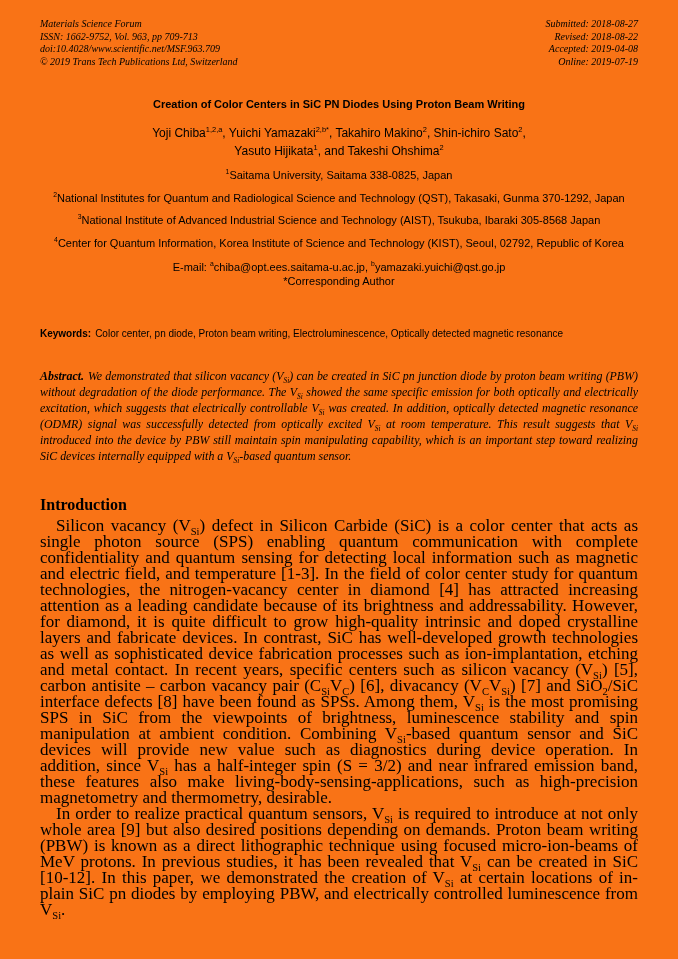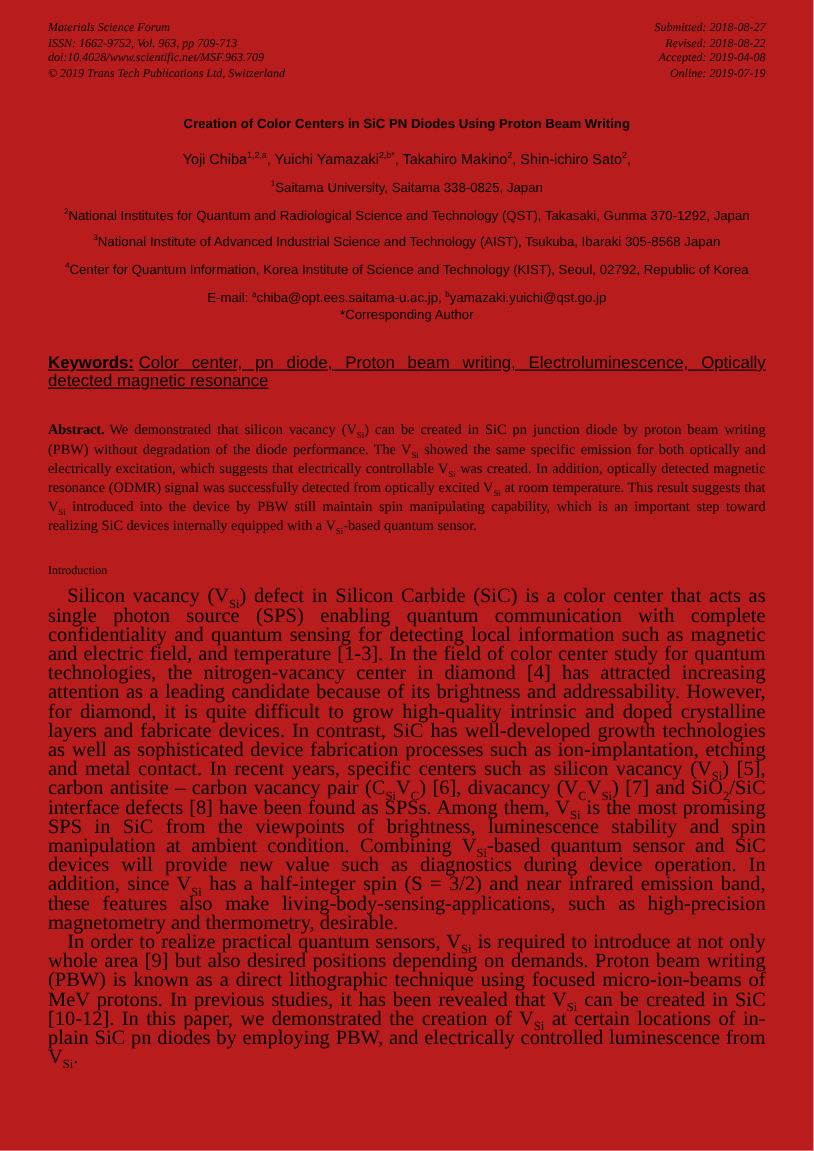--- a/index.html
+++ b/index.html
@@ -1,20 +1,20 @@
 <!DOCTYPE html>
 <html><head>
 <meta charset="utf-8">
 <style>
   * { margin: 0; padding: 0; box-sizing: border-box; }
   html, body { background: #ffffff; }
   .page {
     width: 678px;
     height: 959px;
-    background: #b91c1c;
+    background: #f97316;
     color: #000000;
     padding: 18px 40px 20px 40px;
     overflow: hidden;
     font-family: "Liberation Serif", serif;
   }
   
   .hdr {
     display: flex;
     justify-content: space-between;
     font-family: "Liberation Serif", serif;
@@ -48,39 +48,39 @@
     line-height: 13.5px;
   }
   .email-block {
     margin-top: 11px;
     text-align: center;
     font-family: "Liberation Sans", sans-serif;
     font-size: 11px;
     line-height: 13.5px;
   }
   .keywords {
-    margin-top: 25px;
+    margin-top: 39px;
     font-family: "Liberation Sans", sans-serif;
-    font-size: 14px;
+    font-size: 10px;
     line-height: 14.5px;
     text-align: justify;
-    text-decoration: underline;
   }
   .keywords .lbl { font-weight: bold; margin-right: 4px; }
   .abstract {
     margin-top: 26px;
     font-size: 11.9px;
     line-height: 16px;
     text-align: justify;
+    font-style: italic;
   }
   .abstract .lbl { font-weight: bold; margin-right: 4px; }
   .section-heading {
-    margin-top: 22px;
-    font-weight: normal;
-    font-size: 10px;
+    margin-top: 33px;
+    font-weight: bold;
+    font-size: 16px;
     line-height: 15px;
   }
   .body-para {
     margin-top: 6px;
     font-size: 17px;
     line-height: 16px;
     text-align: justify;
     text-indent: 16px;
   }
   .body-para + .body-para { margin-top: 0; }
@@ -103,20 +103,21 @@
       <div>Revised: 2018-08-22</div>
       <div>Accepted: 2019-04-08</div>
       <div>Online: 2019-07-19</div>
     </div>
   </div>
 
   <h1 class="title">Creation of Color Centers in SiC PN Diodes Using Proton Beam Writing</h1>
 
   <div class="authors">
     <div>Yoji Chiba<sup>1,2,a</sup>, Yuichi Yamazaki<sup>2,b*</sup>, Takahiro Makino<sup>2</sup>, Shin-ichiro Sato<sup>2</sup>,</div>
+    <div>Yasuto Hijikata<sup>1</sup>, and Takeshi Ohshima<sup>2</sup></div>
   </div>
 
   <div class="affil"><sup>1</sup>Saitama University, Saitama 338-0825, Japan</div>
   <div class="affil"><sup>2</sup>National Institutes for Quantum and Radiological Science and Technology (QST), Takasaki, Gunma 370-1292, Japan</div>
   <div class="affil"><sup>3</sup>National Institute of Advanced Industrial Science and Technology (AIST), Tsukuba, Ibaraki 305-8568 Japan</div>
   <div class="affil"><sup>4</sup>Center for Quantum Information, Korea Institute of Science and Technology (KIST), Seoul, 02792, Republic of Korea</div>
 
   <div class="email-block">
     <div>E-mail: <sup>a</sup>chiba@opt.ees.saitama-u.ac.jp, <sup>b</sup>yamazaki.yuichi@qst.go.jp</div>
     <div>*Corresponding Author</div>

